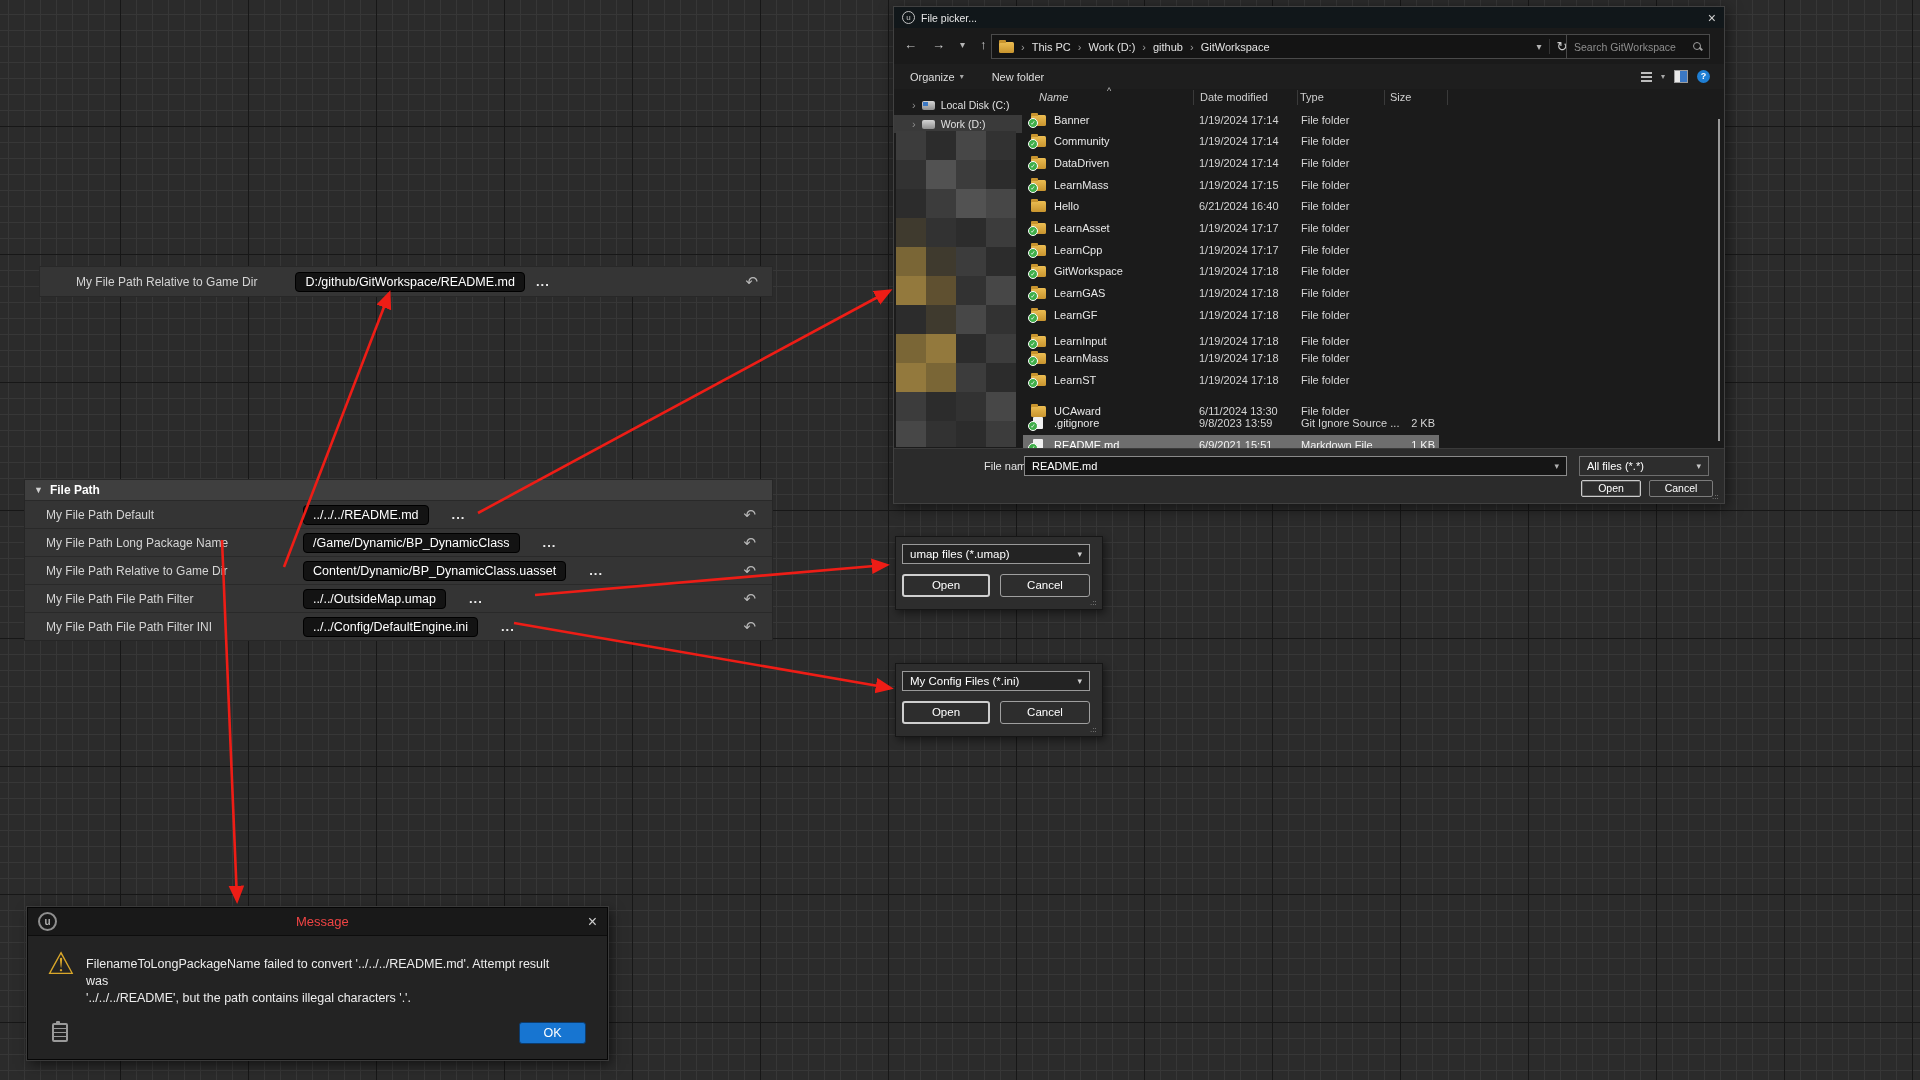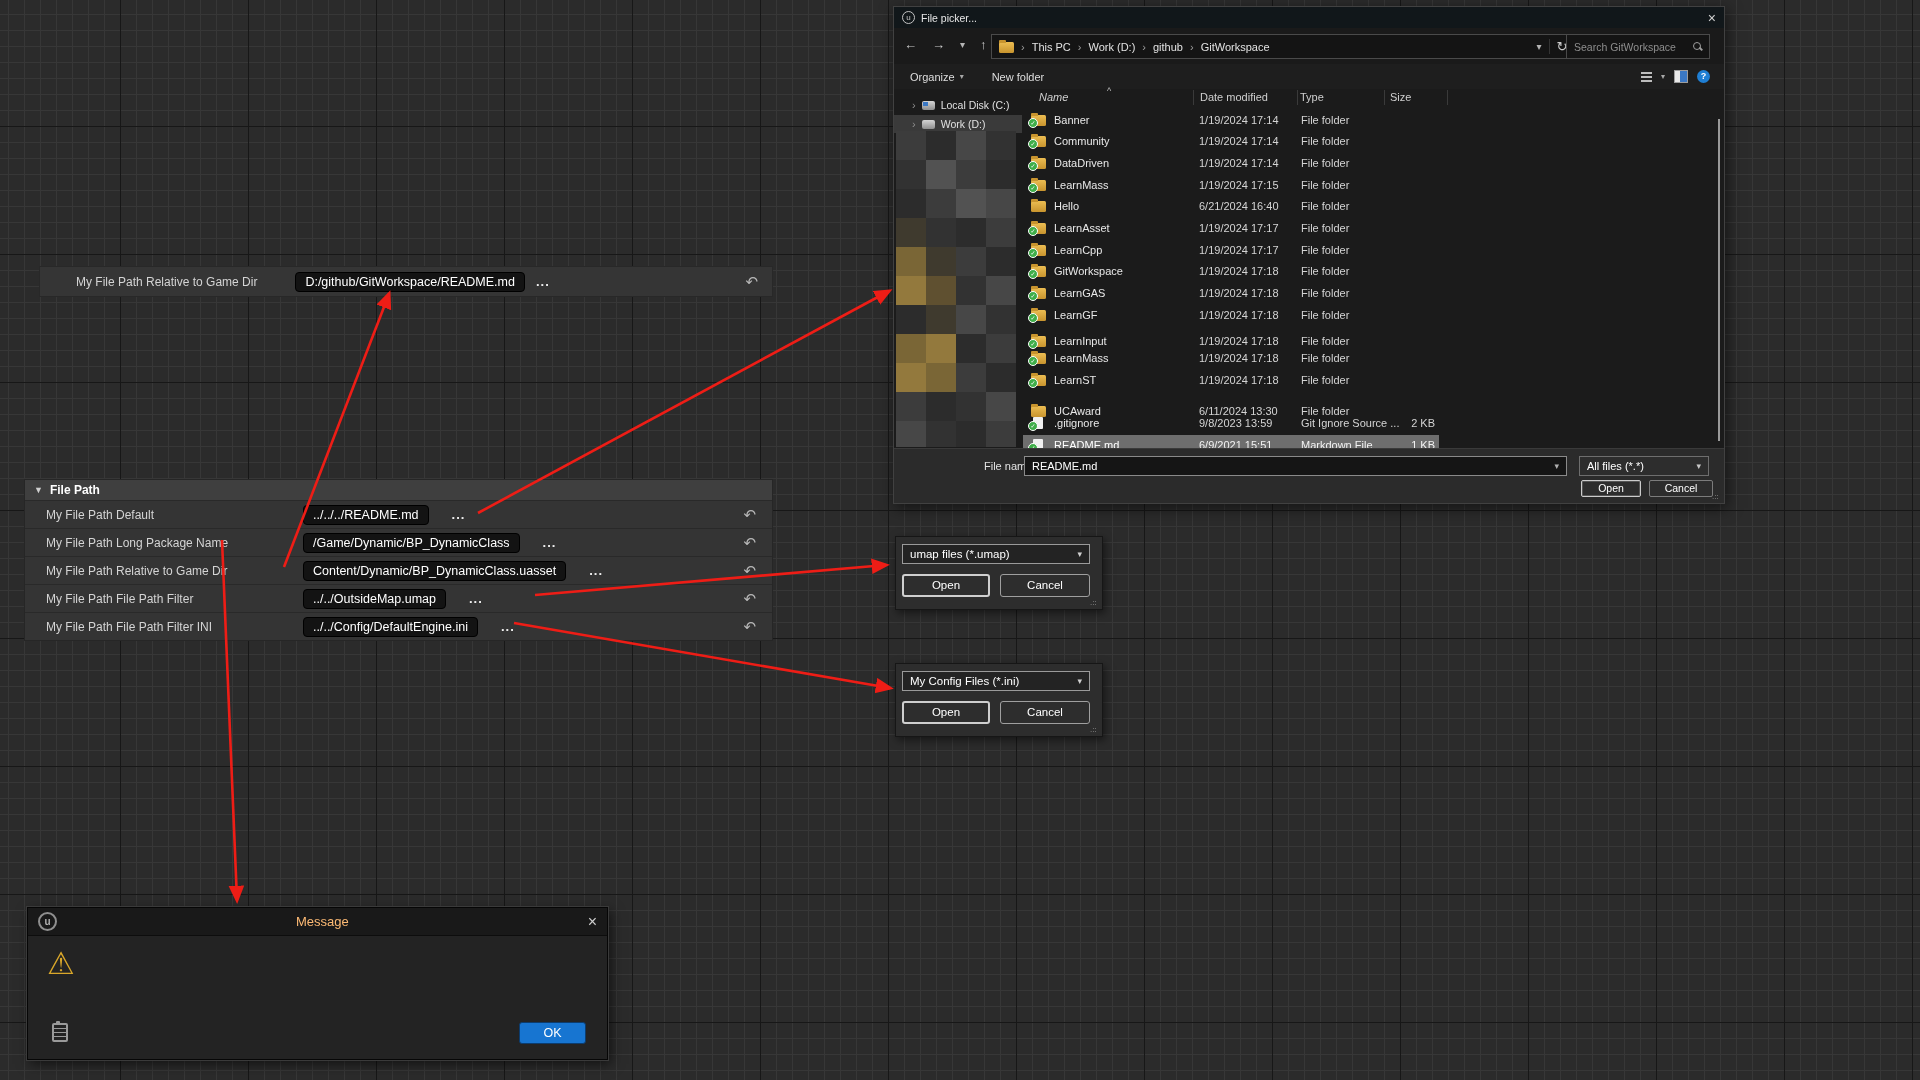--- a/index.html
+++ b/index.html
@@ -111,21 +111,21 @@
   .mini .btn{position:absolute;top:37px;height:23px;background:#2d2d2d;border:1px solid #9f9f9f;border-radius:3px;
              box-sizing:border-box;color:#fff;font-size:11.5px;text-align:center;line-height:21px;}
   .mini .btn.open{left:6px;width:88px;border:2px solid #cfcfcf;line-height:19px;}
   .mini .btn.cancel{left:104px;width:90px;}
   
   #msg{position:absolute;left:27px;top:907px;width:579px;height:151px;background:#232323;border:1px solid #060606;
        box-shadow:0 0 0 1px #3a3a3a,3px 4px 12px rgba(0,0,0,.6);}
   .mtitle{height:27px;background:#191919;border-bottom:1px solid #0d0d0d;display:flex;align-items:center;padding:0 10px;}
   .mulogo{width:15px;height:15px;border:2px solid #8f8f8f;border-radius:50%;color:#b0b0b0;font-size:10px;
           font-weight:700;line-height:15px;text-align:center;flex:0 0 auto;}
-  .mtitletxt{margin:16px auto;color:#fdba74;font-size:13px;}
+  .mtitletxt{margin:16px auto;color:#ef4444;font-size:13px;}
   .mclose{color:#cfcfcf;font-size:16px;line-height:16px;}
   .warnicon{position:absolute;left:19px;top:40px;color:#d9a72a;font-size:31px;line-height:31px;}
   .mbody{position:absolute;left:58px;top:48px;width:478px;color:#ececec;font-size:12.5px;line-height:17px;}
   .clip{position:absolute;left:24px;bottom:17px;width:12px;height:15px;border:2px solid #9a9a9a;border-radius:2px;
         background:repeating-linear-gradient(transparent 0 3px,#9a9a9a 3px 4px);}
   .clip:before{content:"";position:absolute;top:-4px;left:2px;width:4px;height:3px;background:#9a9a9a;border-radius:1px;}
   .okbtn{position:absolute;right:21px;bottom:15px;width:67px;height:22px;background:#1775d1;border:1px solid #0c3c6e;
          border-radius:3px;color:#fff;font-size:12.5px;text-align:center;line-height:20px;box-sizing:border-box;}
   #arrows{position:absolute;left:0;top:0;z-index:60;pointer-events:none;}
 </style>
@@ -510,20 +510,24 @@
     <div class="grip">.::</div>
   </div>
 
   <div id="msg">
     <div class="mtitle">
       <span class="mulogo">u</span>
       <span class="mtitletxt">Message</span>
       <span class="mclose">×</span>
     </div>
     <span class="warnicon">⚠</span>
+    <div class="mbody">
+      <div>FilenameToLongPackageName failed to convert '../../../README.md'. Attempt result was</div>
+      <div>'../../../README', but the path contains illegal characters '.'.</div>
+    </div>
     <span class="clip"></span>
     <div class="okbtn">OK</div>
   </div>
 
   <svg id="arrows" width="1920" height="1080">
     <defs>
       <marker id="ah" markerWidth="8" markerHeight="8" refX="5.5" refY="3" orient="auto">
         <path d="M0,0 L7,3 L0,6 Z" fill="#ee1d16"></path>
       </marker>
     </defs>

